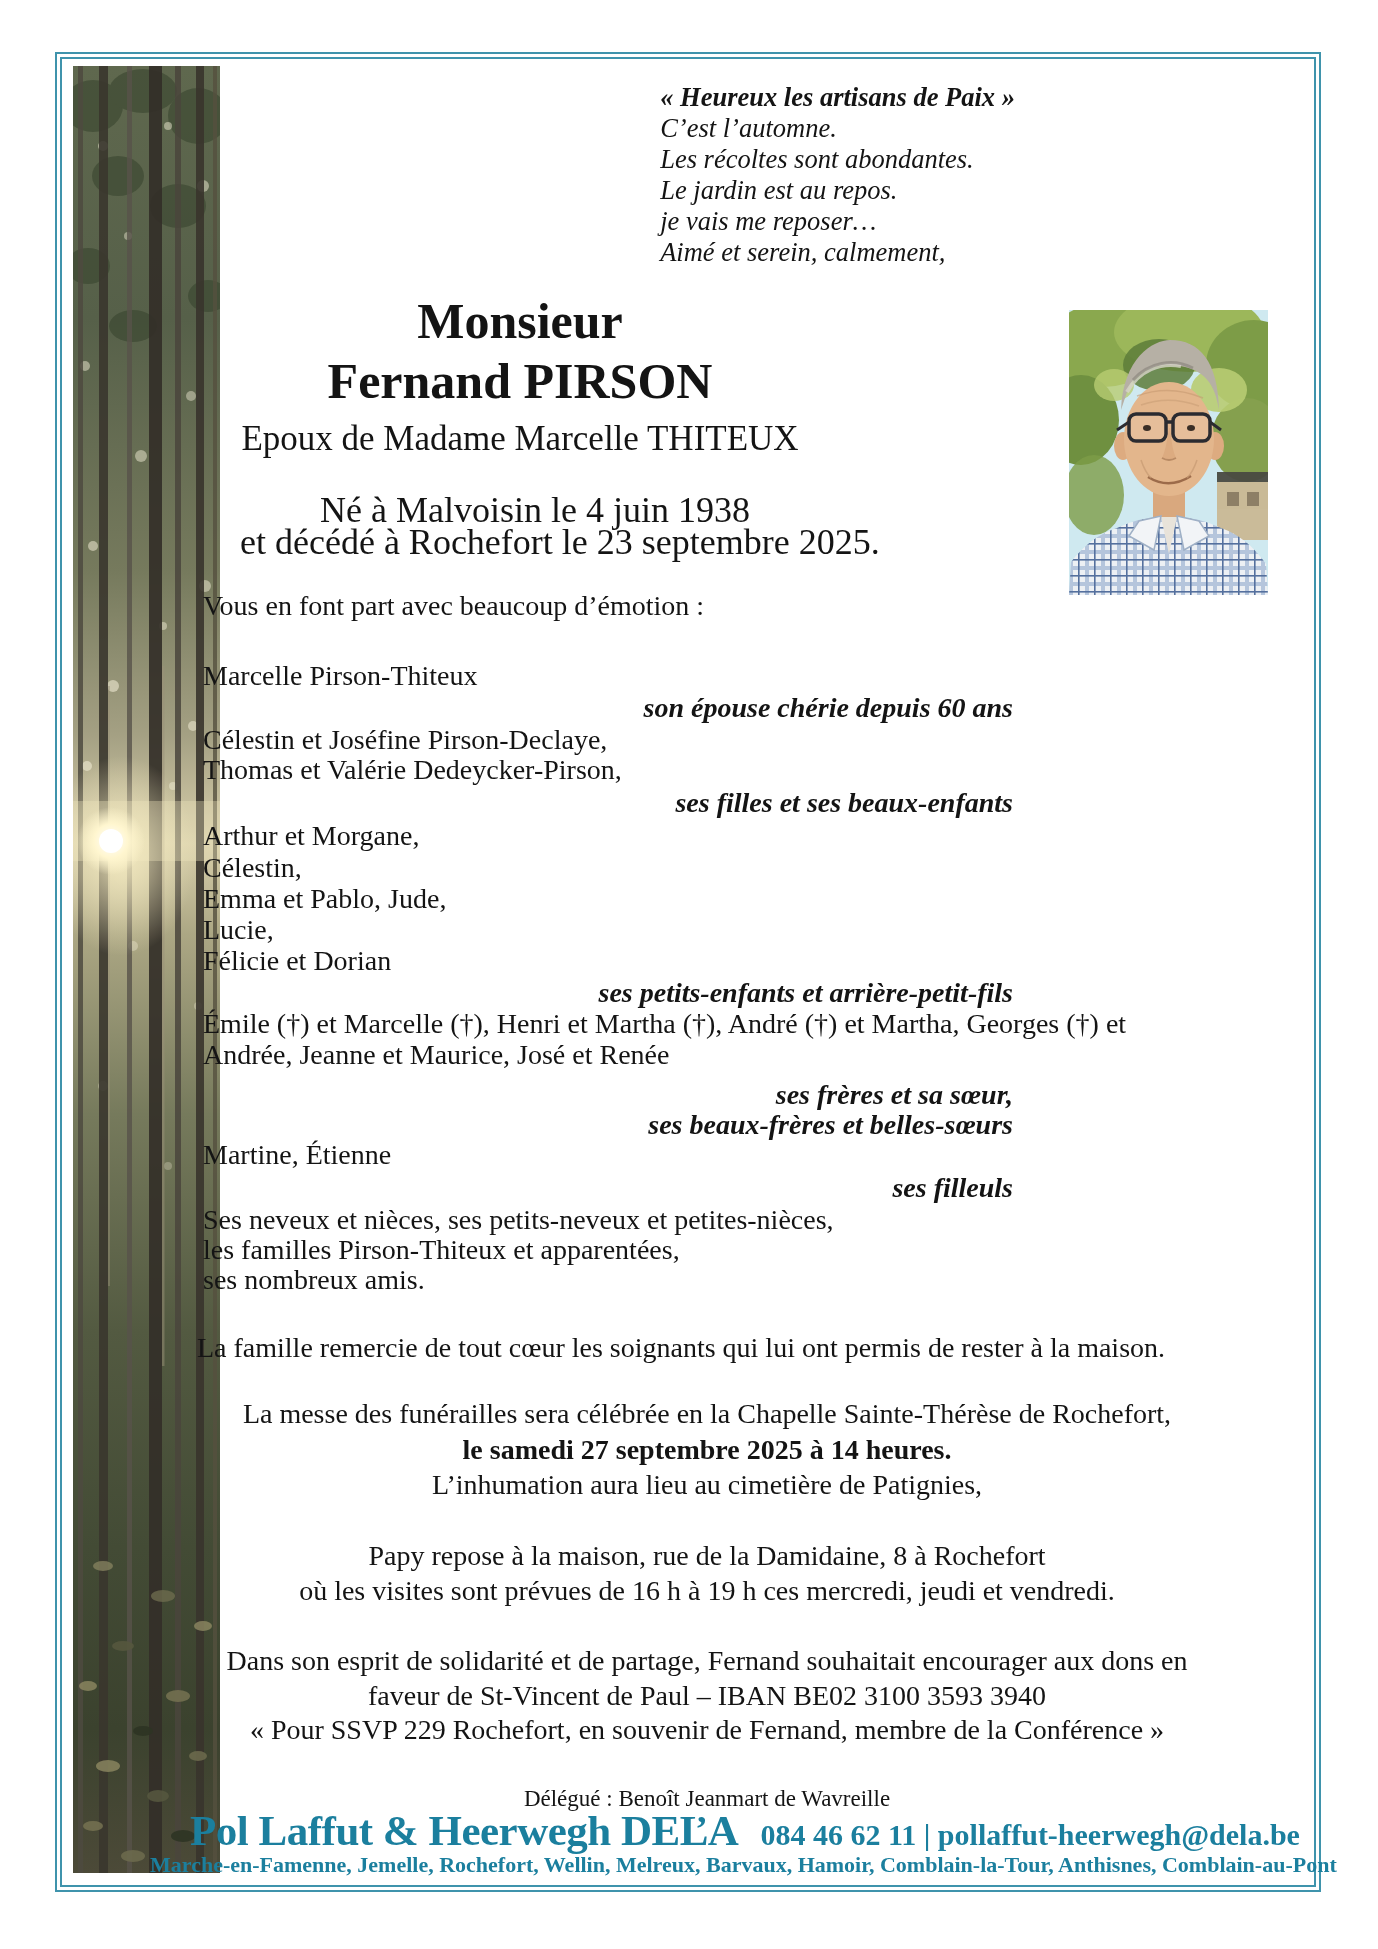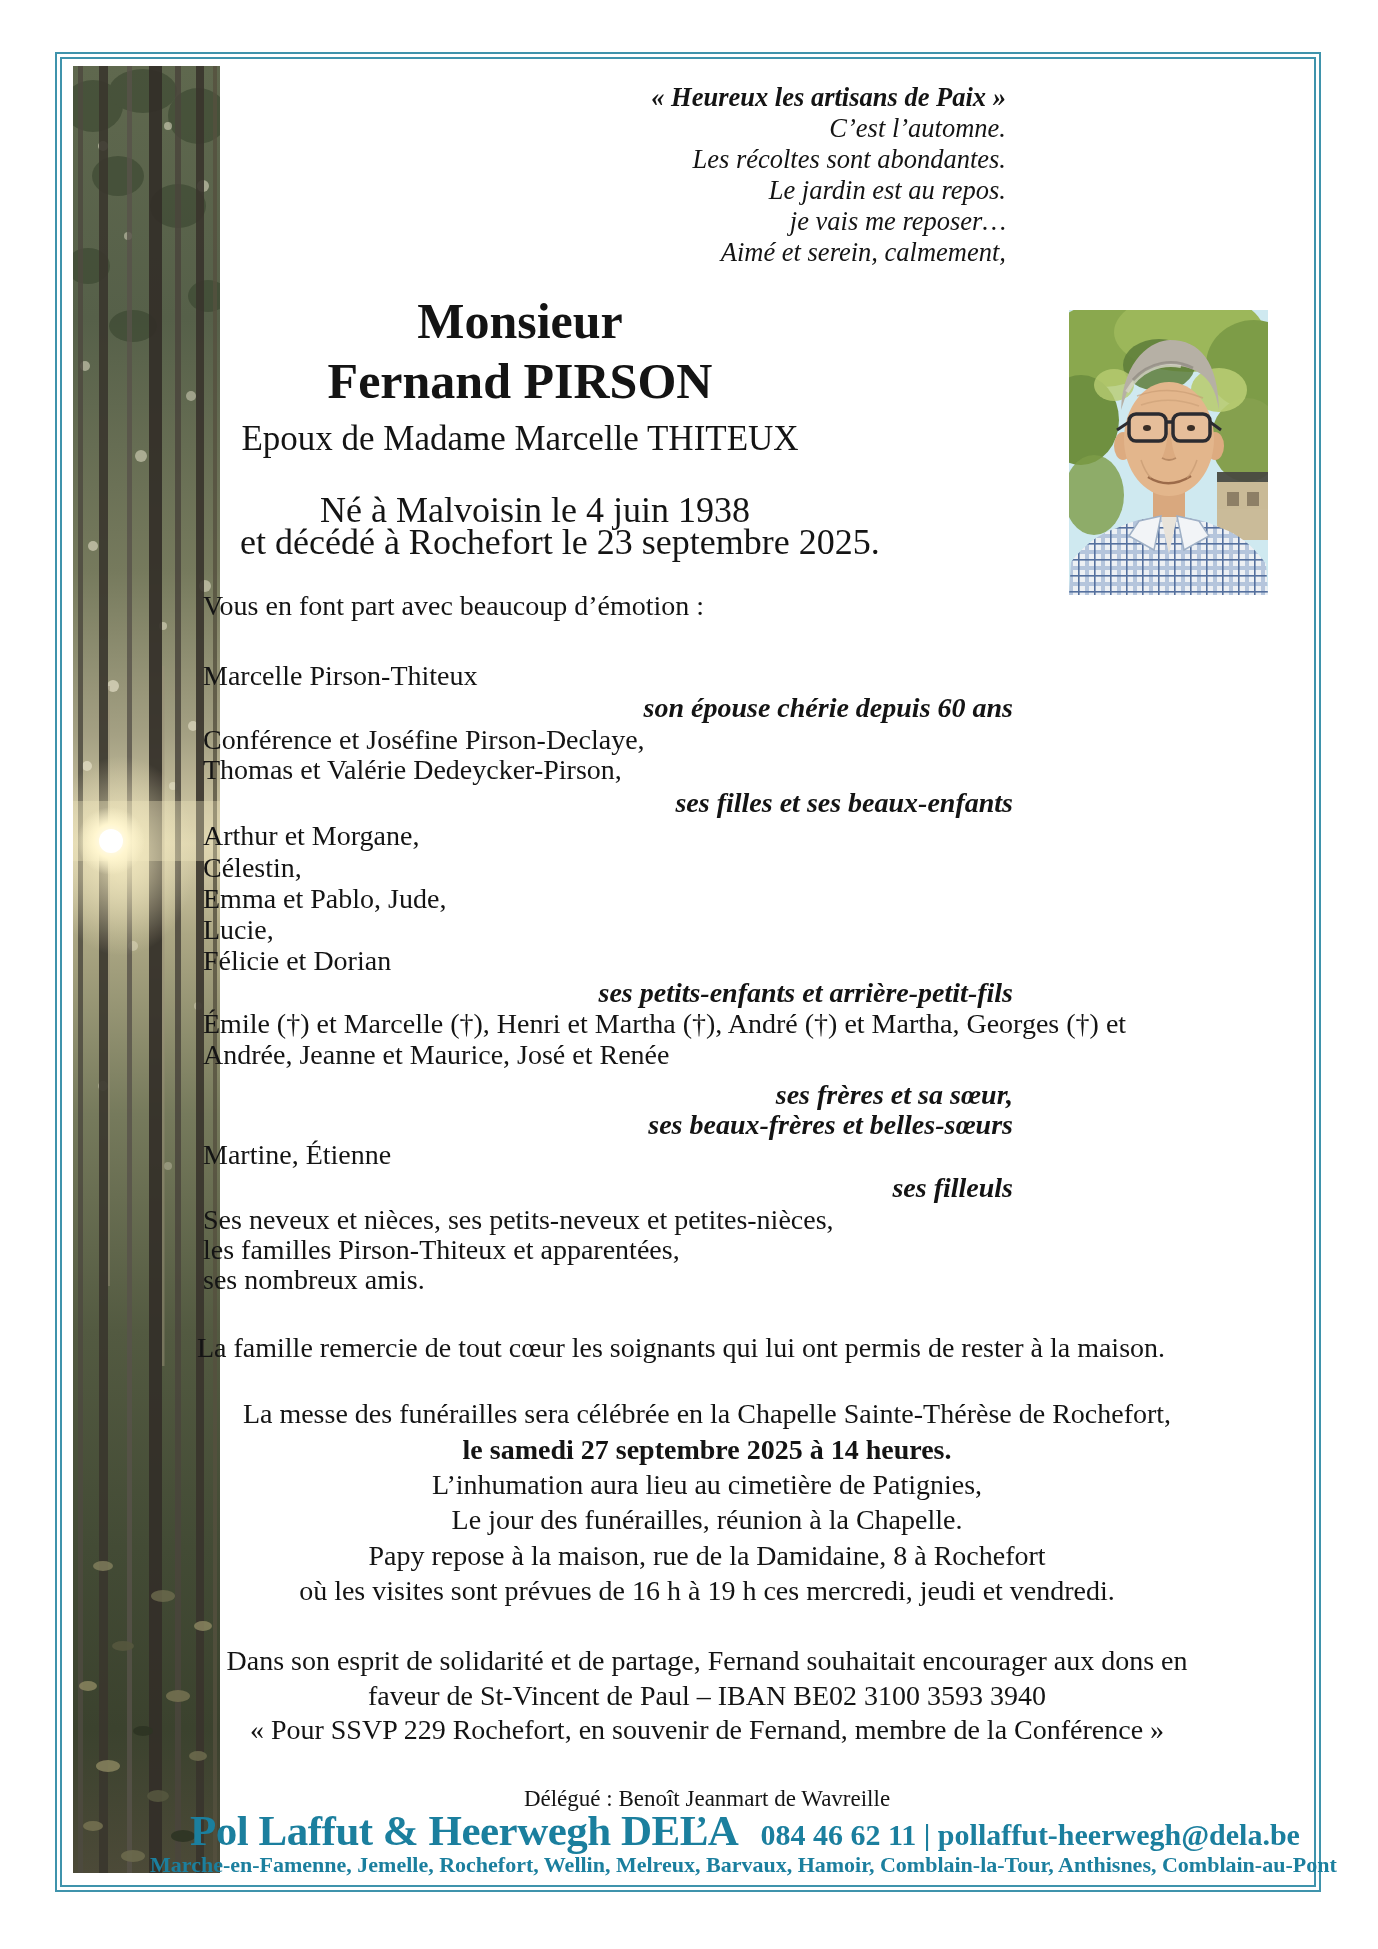--- a/index.html
+++ b/index.html
@@ -6,21 +6,21 @@
   .page{position:relative;width:1378px;height:1949px;background:#ffffff;
         font-family:"Liberation Serif",serif;color:#141414;overflow:hidden;}
   .frame{position:absolute;left:55px;top:52px;width:1266px;height:1840px;
          box-sizing:border-box;border:7px double #3f93ac;}
   .photo-strip{position:absolute;left:73px;top:66px;width:147px;height:1807px;}
   .portrait{position:absolute;left:1069px;top:310px;width:199px;height:285px;}
   .line{position:absolute;white-space:nowrap;font-size:28px;line-height:32px;}
   .left{left:203px;}
   .rlabel{right:365px;text-align:right;font-weight:bold;font-style:italic;}
   .center{left:203px;width:1008px;text-align:center;white-space:nowrap;}
-  .quote{position:absolute;top:82px;right:372px;text-align:right;
+  .quote{position:absolute;top:82px;right:363px;text-align:left;
          font-style:italic;font-size:26.5px;line-height:31px;}
   .quote-first{font-weight:bold;}
   .title-block{position:absolute;left:225px;width:590px;text-align:center;}
   .civility{top:292px;font-size:50px;line-height:58px;font-weight:bold;}
   .deceased-name{top:352px;font-size:50px;line-height:58px;font-weight:bold;}
   .subtitle{top:418px;font-size:35px;line-height:42px;}
   .birth{position:absolute;left:240px;width:590px;text-align:center;font-size:36px;line-height:32px;white-space:nowrap;}
   .bold{font-weight:bold;}
   .footer-brand-row{position:absolute;left:240px;top:1806px;width:1010px;
         display:flex;justify-content:center;align-items:baseline;gap:22px;color:#1b7f9e;}
@@ -211,21 +211,21 @@
   <div class="title-block line subtitle">Epoux de Madame Marcelle THITEUX</div>
 
   <div class="birth" style="top:494px;">Né à Malvoisin le 4 juin 1938</div>
   <div class="birth" style="top:526px;">et décédé à Rochefort le 23 septembre 2025.</div>
 
   <div class="line left" style="top:590px;">Vous en font part avec beaucoup d’émotion :</div>
 
   <div class="line left" style="top:660px;">Marcelle Pirson-Thiteux</div>
   <div class="line rlabel" style="top:692px;">son épouse chérie depuis 60 ans</div>
 
-  <div class="line left" style="top:724px;">Conférence et Joséfine Pirson-Declaye,</div>
+  <div class="line left" style="top:724px;">Célestin et Joséfine Pirson-Declaye,</div>
   <div class="line left" style="top:754px;">Thomas et Valérie Dedeycker-Pirson,</div>
   <div class="line rlabel" style="top:787px;">ses filles et ses beaux-enfants</div>
 
   <div class="line left" style="top:820px;">Arthur et Morgane,</div>
   <div class="line left" style="top:852px;">Célestin,</div>
   <div class="line left" style="top:883px;">Emma et Pablo, Jude,</div>
   <div class="line left" style="top:914px;">Lucie,</div>
   <div class="line left" style="top:945px;">Félicie et Dorian</div>
   <div class="line rlabel" style="top:977px;">ses petits-enfants et arrière-petit-fils</div>
 
@@ -239,21 +239,20 @@
 
   <div class="line left" style="top:1204px;">Ses neveux et nièces, ses petits-neveux et petites-nièces,</div>
   <div class="line left" style="top:1234px;">les familles Pirson-Thiteux et apparentées,</div>
   <div class="line left" style="top:1264px;">ses nombreux amis.</div>
 
   <div class="line" style="left:197px;top:1332px;">La famille remercie de tout cœur les soignants qui lui ont permis de rester à la maison.</div>
 
   <div class="line center" style="top:1398px;">La messe des funérailles sera célébrée en la Chapelle Sainte-Thérèse de Rochefort,</div>
   <div class="line center bold" style="top:1434px;">le samedi 27 septembre 2025 à 14 heures.</div>
   <div class="line center" style="top:1469px;">L’inhumation aura lieu au cimetière de Patignies,</div>
-  <div class="line center" style="top:1504px;">Le jour des funérailles, réunion à la Chapelle.</div>
   <div class="line center" style="top:1540px;">Papy repose à la maison, rue de la Damidaine, 8 à Rochefort</div>
   <div class="line center" style="top:1575px;">où les visites sont prévues de 16 h à 19 h ces mercredi, jeudi et vendredi.</div>
 
   <div class="line center" style="top:1645px;">Dans son esprit de solidarité et de partage, Fernand souhaitait encourager aux dons en</div>
   <div class="line center" style="top:1680px;">faveur de St-Vincent de Paul – IBAN BE02 3100 3593 3940</div>
   <div class="line center" style="top:1714px;">« Pour SSVP 229 Rochefort, en souvenir de Fernand, membre de la Conférence »</div>
 
   <div class="delegate">Délégué : Benoît Jeanmart de Wavreille</div>
   <div class="footer-brand-row">
     <span class="brand">Pol Laffut &amp; Heerwegh DEĽA</span>

